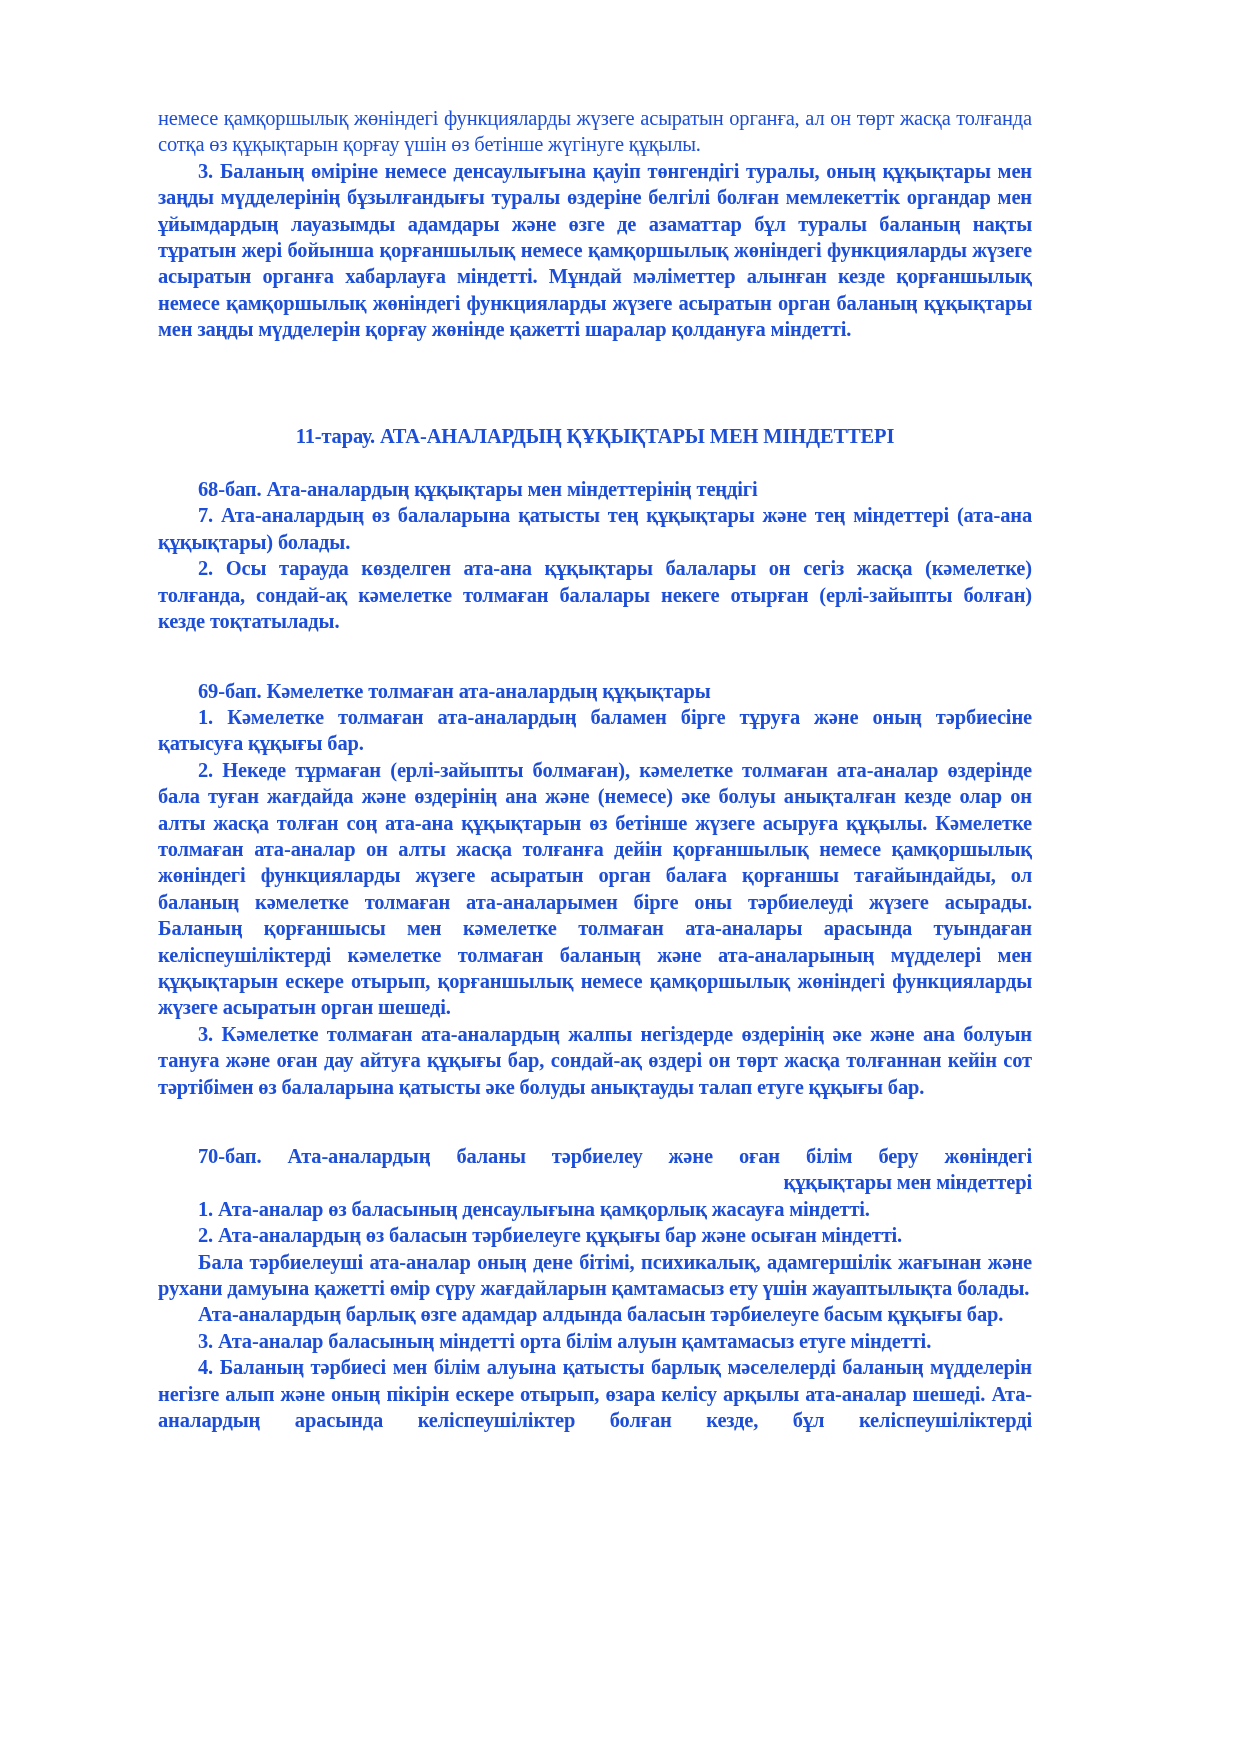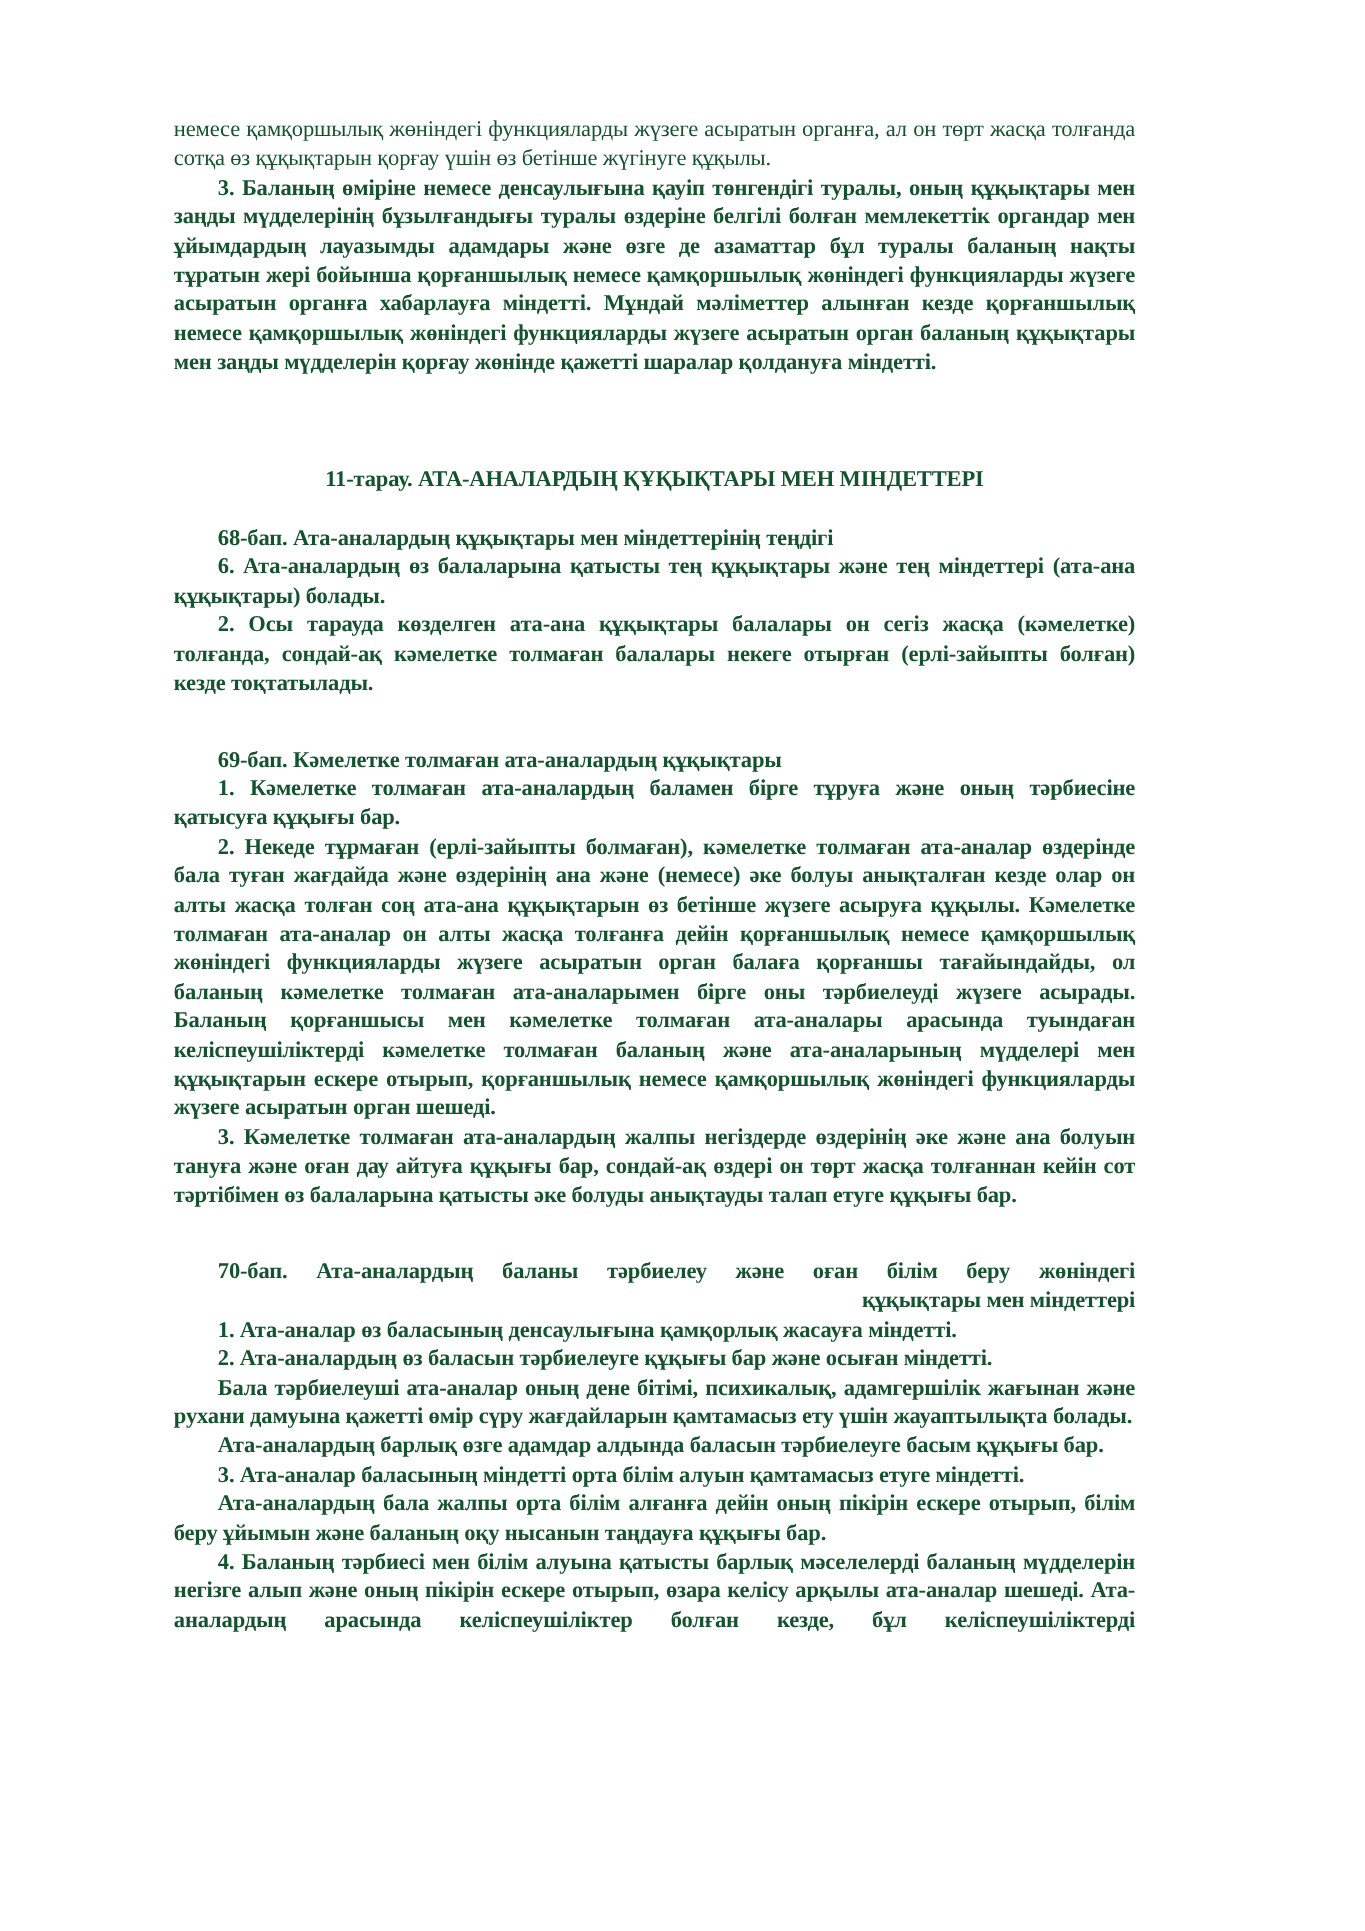--- a/index.html
+++ b/index.html
@@ -5,21 +5,21 @@
     html, body { margin: 0; padding: 0; background: #ffffff; }
     body { width: 1241px; height: 1755px; position: relative; overflow: hidden; }
     .page {
       position: absolute;
       left: 158px;
       top: 105px;
       width: 874px;
       font-family: "Liberation Serif", serif;
       font-size: 20.5px;
       line-height: 26.4px;
-      color: #14532d;
+      color: #1d4ed8;
       letter-spacing: -0.15px;
     }
     p { margin: 0; text-align: justify; }
     p.indent { text-indent: 40px; font-weight: bold; }
     .chapter-title {
       text-align: center;
       font-weight: bold;
       margin-top: 80px;
       margin-bottom: 27px;
       padding-left: 0;
@@ -45,37 +45,36 @@
 <body>
 
 <div class="page">
 
   <p>немесе қамқоршылық жөніндегі функцияларды жүзеге асыратын органға, ал он төрт жасқа толғанда сотқа өз құқықтарын қорғау үшін өз бетінше жүгінуге құқылы.</p>
   <p class="indent">3. Баланың өміріне немесе денсаулығына қауіп төнгендігі туралы, оның құқықтары мен заңды мүдделерінің бұзылғандығы туралы өздеріне белгілі болған мемлекеттік органдар мен ұйымдардың лауазымды адамдары және өзге де азаматтар бұл туралы баланың нақты тұратын жері бойынша қорғаншылық немесе қамқоршылық жөніндегі функцияларды жүзеге асыратын органға хабарлауға міндетті. Мұндай мәліметтер алынған кезде қорғаншылық немесе қамқоршылық жөніндегі функцияларды жүзеге асыратын орган баланың құқықтары мен заңды мүдделерін қорғау жөнінде қажетті шаралар қолдануға міндетті.</p>
 
   <p class="chapter-title">11-тарау. АТА-АНАЛАРДЫҢ ҚҰҚЫҚТАРЫ МЕН МІНДЕТТЕРІ</p>
 
   <p class="article-title">68-бап. Ата-аналардың құқықтары мен міндеттерінің теңдігі</p>
-  <p class="indent">6. Ата-аналардың өз балаларына қатысты тең құқықтары және тең міндеттері (ата-ана құқықтары) болады.</p>
+  <p class="indent">7. Ата-аналардың өз балаларына қатысты тең құқықтары және тең міндеттері (ата-ана құқықтары) болады.</p>
   <p class="indent">2. Осы тарауда көзделген ата-ана құқықтары балалары он сегіз жасқа (кәмелетке) толғанда, сондай-ақ кәмелетке толмаған балалары некеге отырған (ерлі-зайыпты болған) кезде тоқтатылады.</p>
 
   <div class="gap"></div>
 
   <p class="article-title">69-бап. Кәмелетке толмаған ата-аналардың құқықтары</p>
   <p class="indent">1. Кәмелетке толмаған ата-аналардың баламен бірге тұруға және оның тәрбиесіне қатысуға құқығы бар.</p>
   <p class="indent">2. Некеде тұрмаған (ерлі-зайыпты болмаған), кәмелетке толмаған ата-аналар өздерінде бала туған жағдайда және өздерінің ана және (немесе) әке болуы анықталған кезде олар он алты жасқа толған соң ата-ана құқықтарын өз бетінше жүзеге асыруға құқылы. Кәмелетке толмаған ата-аналар он алты жасқа толғанға дейін қорғаншылық немесе қамқоршылық жөніндегі функцияларды жүзеге асыратын орган балаға қорғаншы тағайындайды, ол баланың кәмелетке толмаған ата-аналарымен бірге оны тәрбиелеуді жүзеге асырады. Баланың қорғаншысы мен кәмелетке толмаған ата-аналары арасында туындаған келіспеушіліктерді кәмелетке толмаған баланың және ата-аналарының мүдделері мен құқықтарын ескере отырып, қорғаншылық немесе қамқоршылық жөніндегі функцияларды жүзеге асыратын орган шешеді.</p>
   <p class="indent">3. Кәмелетке толмаған ата-аналардың жалпы негіздерде өздерінің әке және ана болуын тануға және оған дау айтуға құқығы бар, сондай-ақ өздері он төрт жасқа толғаннан кейін сот тәртібімен өз балаларына қатысты әке болуды анықтауды талап етуге құқығы бар.</p>
 
   <div class="gap"></div>
 
   <div class="article-title wrapped">
     <span style="display:block; text-align:justify; text-align-last:justify;">70-бап. Ата-аналардың баланы тәрбиелеу және оған білім беру жөніндегі</span>
     <span class="cont">құқықтары мен міндеттері</span>
   </div>
   <p class="indent">1. Ата-аналар өз баласының денсаулығына қамқорлық жасауға міндетті.</p>
   <p class="indent">2. Ата-аналардың өз баласын тәрбиелеуге құқығы бар және осыған міндетті.</p>
   <p class="indent">Бала тәрбиелеуші ата-аналар оның дене бітімі, психикалық, адамгершілік жағынан және рухани дамуына қажетті өмір сүру жағдайларын қамтамасыз ету үшін жауаптылықта болады.</p>
   <p class="indent">Ата-аналардың барлық өзге адамдар алдында баласын тәрбиелеуге басым құқығы бар.</p>
   <p class="indent">3. Ата-аналар баласының міндетті орта білім алуын қамтамасыз етуге міндетті.</p>
-  <p class="indent">Ата-аналардың бала жалпы орта білім алғанға дейін оның пікірін ескере отырып, білім беру ұйымын және баланың оқу нысанын таңдауға құқығы бар.</p>
   <p class="indent" style="text-align-last: justify;">4. Баланың тәрбиесі мен білім алуына қатысты барлық мәселелерді баланың мүдделерін негізге алып және оның пікірін ескере отырып, өзара келісу арқылы ата-аналар шешеді. Ата-аналардың арасында келіспеушіліктер болған кезде, бұл келіспеушіліктерді</p>
 
 </div>
 
 </body></html>

